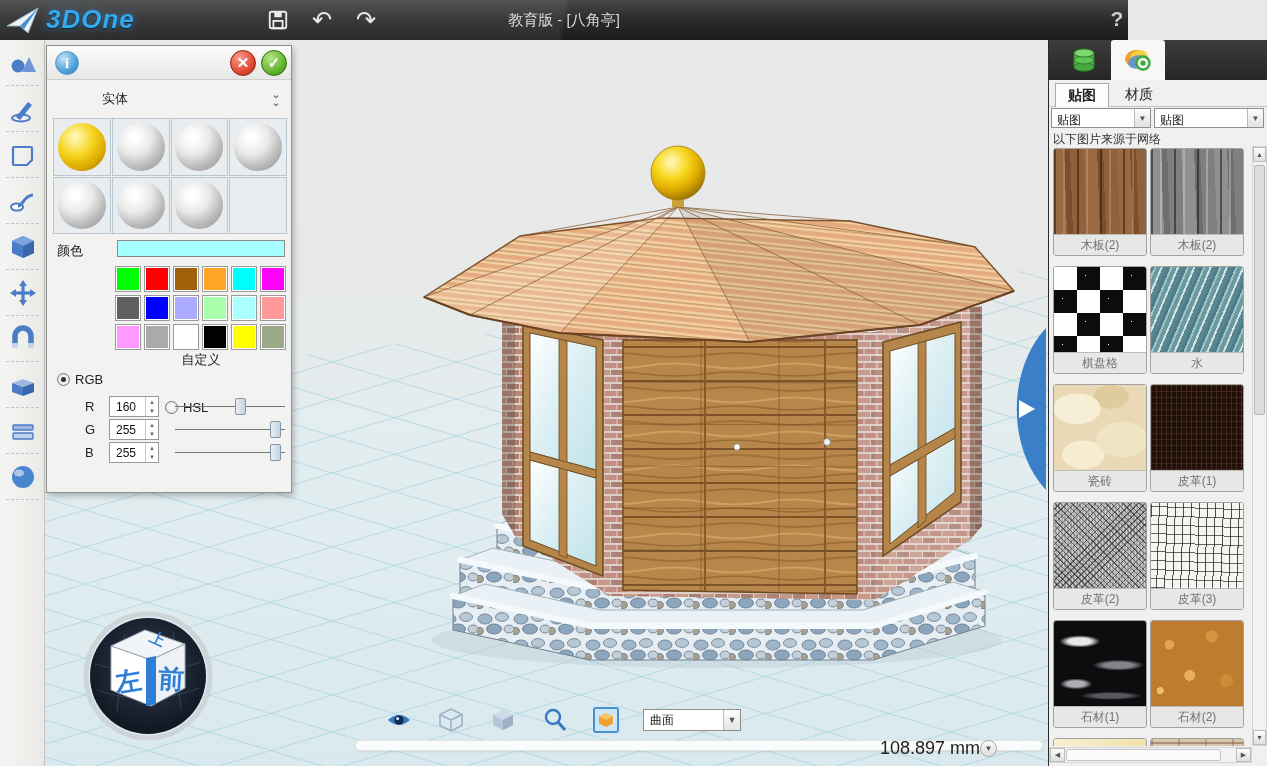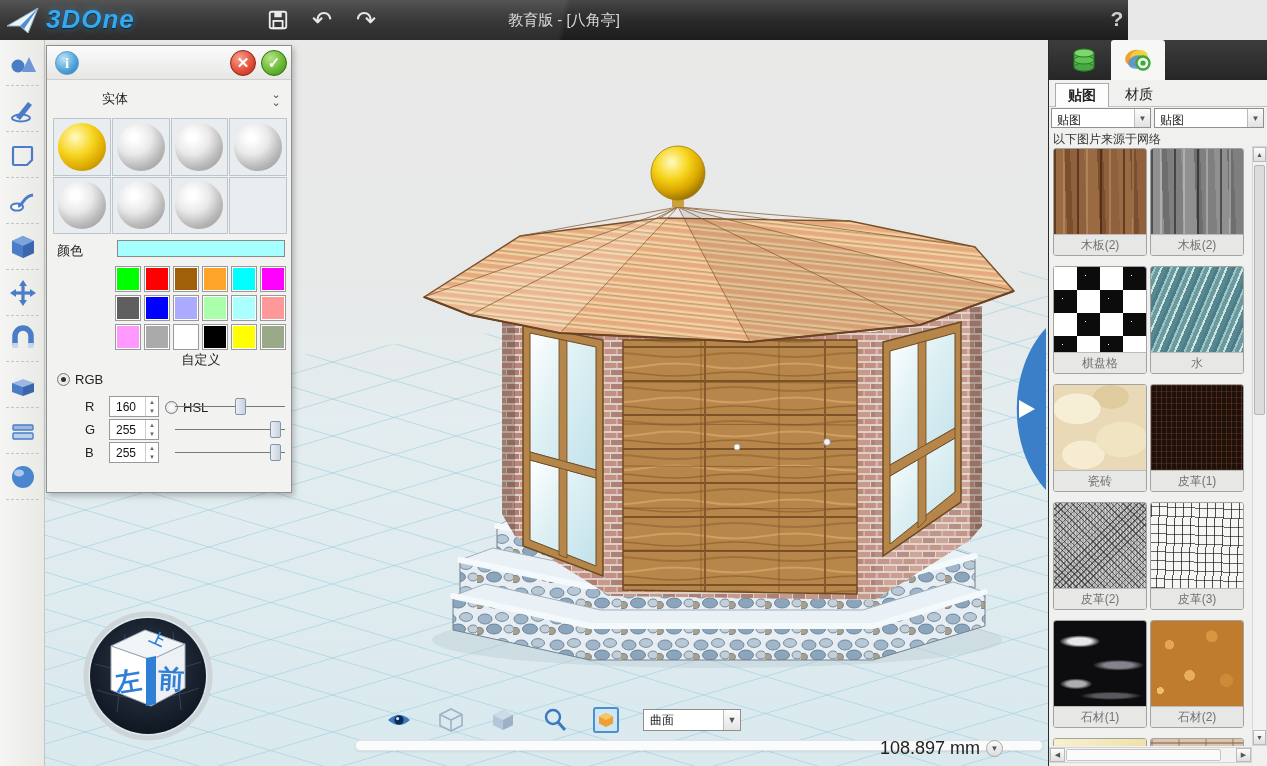--- a/index.html
+++ b/index.html
@@ -44,21 +44,21 @@
   .vp-toolbar { position:absolute; left:340px; top:666px; display:flex; align-items:center; gap:24px; }
   .vp-ic { width:28px; height:28px; display:flex; align-items:center; justify-content:center; cursor:pointer; }
   .mode-btn { width:26px; height:26px; border:2px solid #4a90d0; background:#cfe6f7; border-radius:3px;
     display:flex; align-items:center; justify-content:center; cursor:pointer; }
   .mode-select { width:98px; height:22px; background:#fff; border:1px solid #8f8f8f; display:flex; align-items:center; position:relative; cursor:pointer; }
   .mode-select .val { font-size:12px; padding-left:6px; color:#222; flex:1; }
   .mode-select .arrow { width:17px; height:20px; border-left:1px solid #bbb; background:linear-gradient(#fdfdfd,#e4e4e4);
     display:flex; align-items:center; justify-content:center; font-size:9px; color:#555; }
   .white-bar { position:absolute; left:310px; top:700px; width:688px; height:11px; background:rgba(252,252,252,.95);
     border:1px solid #e2e2e2; border-radius:5px; box-shadow:0 1px 2px rgba(0,0,0,.08); }
-  .measure { position:absolute; left:835px; top:698px; display:flex; align-items:center; gap:6px; }
+  .measure { position:absolute; left:835px; top:698px; display:flex; align-items:center; }
   .measure .mtxt { font-size:18px; color:#222; }
   .mbtn { width:17px; height:17px; border-radius:50%; background:linear-gradient(#fcfcfc,#dcdcdc); border:1px solid #a8a8a8;
     display:flex; align-items:center; justify-content:center; font-size:8px; color:#555; cursor:pointer; }
 
   
   #float-panel { position:absolute; left:46px; top:45px; width:246px; height:448px; background:#f2f2f1;
     border:1px solid #8f8f8f; box-shadow:2px 3px 6px rgba(0,0,0,.25); }
   .fp-header { position:absolute; left:0; top:0; width:100%; height:34px; background:linear-gradient(#fbfbfb,#e7e7e5); border-bottom:1px solid #cfcfcf; }
   .info-ic { position:absolute; left:8px; top:5px; width:24px; height:24px; border-radius:50%;
     background:radial-gradient(circle at 35% 30%,#bfe4f7,#4da0d8 60%,#2a7ab8); border:1px solid #5b9cc8;

